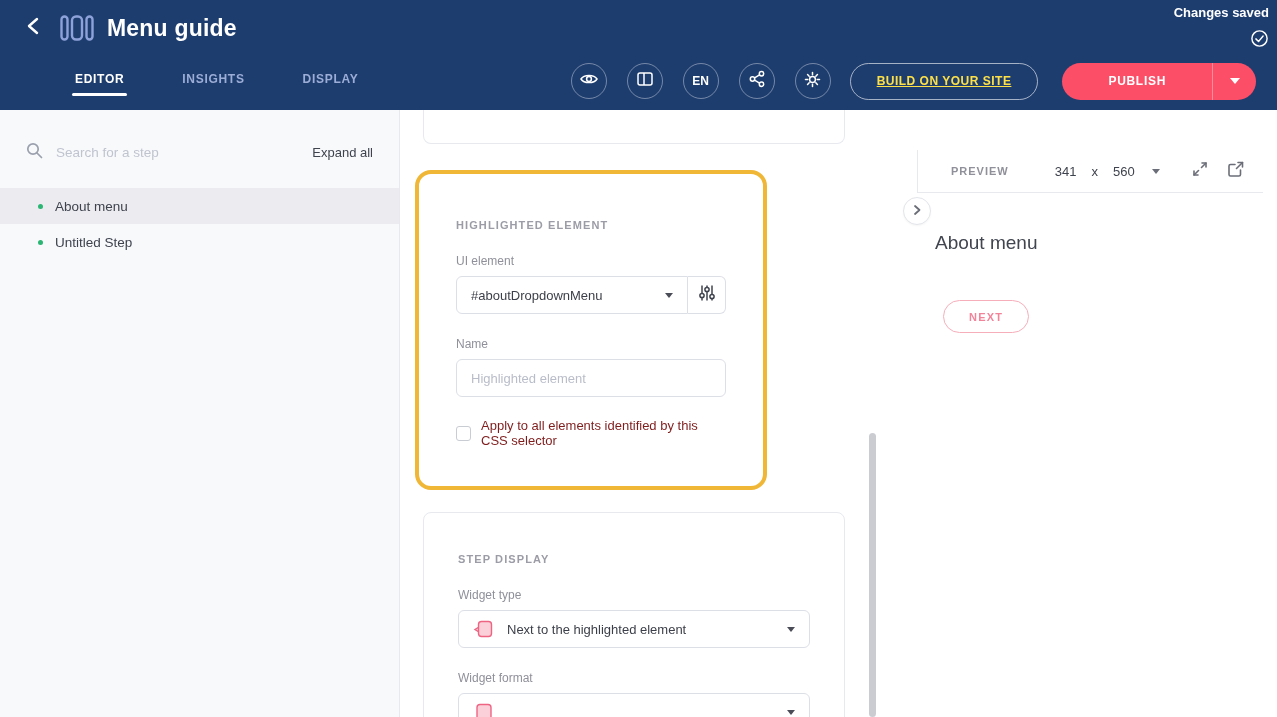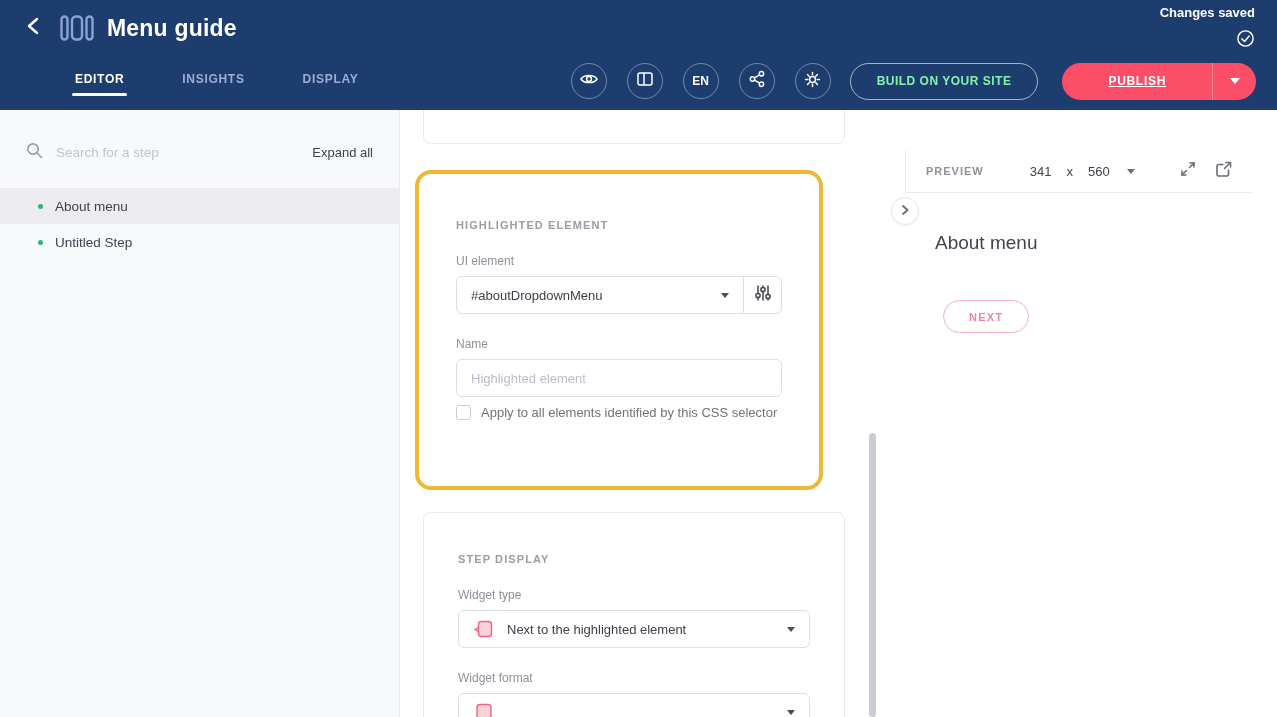--- a/index.html
+++ b/index.html
@@ -1,75 +1,75 @@
 <!DOCTYPE html>
 <html><head>
 <meta charset="utf-8">
 <style>
   html,body{margin:0;padding:0;background:#fff;}
   *{box-sizing:border-box;font-family:"Liberation Sans",sans-serif;}
   .app{position:relative;width:1277px;height:717px;overflow:hidden;background:#fff;}
 
   
   .topbar{position:absolute;top:0;left:0;right:0;height:110px;background:#1e3d6f;color:#fff;}
-  .tb-row1{display:flex;align-items:center;height:56px;padding:0 22px 0 24px;}
+  .tb-row1{display:flex;align-items:center;height:56px;padding:0 8px 0 24px;}
   .back-btn{display:flex;align-items:center;margin-right:16px;cursor:pointer;}
   .logo{display:flex;align-items:center;margin-right:13px;}
   .tb-title{font-size:23px;font-weight:600;letter-spacing:.2px;}
   .changes{margin-left:auto;display:flex;align-items:flex-end;gap:9px;font-size:13px;font-weight:700;flex-direction:column;}
   .tb-row2{display:flex;align-items:center;height:50px;padding:0 21px 0 75px;}
   .tabs{display:flex;gap:58px;align-items:center;}
   .tab{position:relative;font-size:12px;font-weight:700;letter-spacing:.7px;color:#9cadd6;padding:8px 0 12px;cursor:pointer;}
   .tab.active{color:#fff;}
   .tab.active::after{content:"";position:absolute;left:-3px;right:-3px;bottom:2px;height:3px;background:#fff;border-radius:2px;}
   .tb-actions{margin-left:auto;display:flex;align-items:center;}
   .icon-circle{width:36px;height:36px;border:1px solid rgba(255,255,255,.38);border-radius:50%;display:flex;align-items:center;justify-content:center;margin-left:20px;cursor:pointer;}
   .icon-circle:first-child{margin-left:0;}
   .lang-txt{font-size:12px;font-weight:700;}
-  .btn-build{margin-left:19px;height:37px;border:1px solid rgba(255,255,255,.6);border-radius:19px;padding:0 26px;font-size:12px;font-weight:700;letter-spacing:.5px;display:flex;align-items:center;background:transparent;color:#86efac;cursor:pointer;}
+  .btn-build{margin-left:19px;height:37px;border:1px solid rgba(255,255,255,.6);border-radius:19px;padding:0 26px;font-size:12px;font-weight:700;letter-spacing:.5px;display:flex;align-items:center;background:transparent;color:#fde047;cursor:pointer;text-decoration:underline;}
   .btn-publish{margin-left:24px;height:37px;border-radius:19px;background:#fc4f67;display:flex;align-items:stretch;overflow:hidden;cursor:pointer;}
-  .publish-main{display:flex;align-items:center;padding:0 46px;font-size:12px;font-weight:700;letter-spacing:.7px;text-decoration:underline;}
+  .publish-main{display:flex;align-items:center;padding:0 46px;font-size:12px;font-weight:700;letter-spacing:.7px;}
   .publish-caret{width:44px;border-left:1px solid rgba(255,255,255,.35);display:flex;align-items:center;justify-content:center;}
   .caret-down-w{width:0;height:0;border-left:5px solid transparent;border-right:5px solid transparent;border-top:6px solid #fff;}
 
   
   .sidebar{position:absolute;top:110px;left:0;width:400px;bottom:0;background:#f8f9fb;border-right:1px solid #e7e9ef;}
   .sb-search-row{display:flex;align-items:center;padding:0 26px;height:44px;margin-top:20px;}
   .sb-search{display:flex;align-items:center;gap:11px;flex:1;}
   .sb-search input{border:none;outline:none;background:transparent;font-size:13.5px;color:#3f434e;width:180px;}
   .sb-search input::placeholder{color:#c0c4cf;}
   .expand-all{font-size:13px;color:#3f434e;cursor:pointer;}
   .step-list{margin-top:14px;}
   .step-item{height:36px;display:flex;align-items:center;padding-left:38px;gap:12px;font-size:13.5px;color:#3f434e;cursor:pointer;}
   .step-item.active{background:#ececf0;}
   .dot{width:5px;height:5px;border-radius:50%;background:#2bb673;flex:0 0 auto;}
 
   
   .main{position:absolute;top:110px;left:401px;width:504px;bottom:0;background:#fff;}
   .partial-card{position:absolute;top:0;left:22px;width:422px;height:34px;background:#fff;border:1px solid #e7e9ef;border-top:none;border-radius:0 0 8px 8px;}
-  .ring{position:absolute;top:60px;left:14px;width:408px;height:320px;border:4px solid #f0b636;border-radius:16px;background:#fff;padding:3px;}
+  .ring{position:absolute;top:60px;left:14px;width:352px;height:320px;border:4px solid #f0b636;border-radius:16px;background:#fff;padding:3px;}
   .card-inner{padding:42px 34px 0;}
   .section-title{font-size:11px;font-weight:700;letter-spacing:1.1px;color:#9b9ca6;}
   .field-label{font-size:12px;color:#8f909a;margin:23px 0 8px;}
   .select{height:38px;border:1px solid #dddfe6;border-radius:6px;display:flex;align-items:center;padding:0 14px;font-size:13px;color:#3c3f49;background:#fff;cursor:pointer;}
   .select .caret{margin-left:auto;width:0;height:0;border-left:4.5px solid transparent;border-right:4.5px solid transparent;border-top:5.5px solid #4a4d57;}
   .ui-row{display:flex;}
   .ui-row .select{flex:1;border-radius:6px 0 0 6px;}
   .sliders-btn{width:38px;height:38px;border:1px solid #dddfe6;border-left:none;border-radius:0 6px 6px 0;display:flex;align-items:center;justify-content:center;background:#fff;cursor:pointer;}
   .text-input{width:100%;height:38px;border:1px solid #dddfe6;border-radius:6px;padding:0 14px;font-size:13px;color:#3c3f49;outline:none;}
   .text-input::placeholder{color:#b9bdc9;}
-  .checkbox-row{margin-top:8px;display:flex;align-items:center;gap:10px;font-size:13px;color:#737373;}
+  .checkbox-row{margin-top:21px;display:flex;align-items:center;gap:10px;font-size:13px;color:#7f1d1d;}
   .checkbox{width:15px;height:15px;border:1.5px solid #caccd4;border-radius:3px;background:#fff;flex:0 0 auto;cursor:pointer;}
   .step-card{position:absolute;top:402px;left:22px;width:422px;height:320px;background:#fff;border:1px solid #e7e9ef;border-radius:8px;padding:40px 34px 0;}
   .select .w-icon{margin-right:12px;display:flex;}
   .main-scrollbar{position:absolute;left:468px;top:323px;width:7px;bottom:0;background:#cbccd2;border-radius:4px;cursor:pointer;}
 
   
   .preview{position:absolute;top:110px;left:905px;right:0;bottom:0;background:#fff;}
-  .pv-header{position:absolute;top:40px;left:0;width:346px;height:43px;border-left:1px solid #e7e9ef;border-bottom:1px solid #e7e9ef;display:flex;align-items:center;padding-left:20px;}
+  .pv-header{position:absolute;top:40px;left:12px;width:346px;height:43px;border-left:1px solid #e7e9ef;border-bottom:1px solid #e7e9ef;display:flex;align-items:center;padding-left:33px;}
   .pv-title{font-size:11px;font-weight:700;letter-spacing:1px;color:#8f909a;}
   .pv-size{display:flex;align-items:center;gap:15px;margin-left:46px;font-size:13px;color:#3f434e;cursor:pointer;}
   .pv-size .caret{width:0;height:0;border-left:4px solid transparent;border-right:4px solid transparent;border-top:5px solid #6b6e78;margin-left:2px;}
   .pv-icons{margin-left:auto;display:flex;gap:18px;padding-right:18px;}
   .pv-iconbtn{display:flex;align-items:center;cursor:pointer;}
   .collapse-btn{position:absolute;top:47px;left:-15px;width:28px;height:28px;border-radius:50%;background:#fff;border:1px solid #e3e5ea;display:flex;align-items:center;justify-content:center;cursor:pointer;box-shadow:0 1px 2px rgba(0,0,0,.04);}
   .pv-heading{position:absolute;top:122px;left:30px;font-size:19px;color:#41454f;}
   .next-btn{position:absolute;top:190px;left:38px;height:33px;padding:0 25px;border-radius:17px;border:1px solid #f6aeba;background:#fff;color:#f2849a;font-size:11px;font-weight:700;letter-spacing:1.2px;display:flex;align-items:center;cursor:pointer;}
 </style>
 </head>

